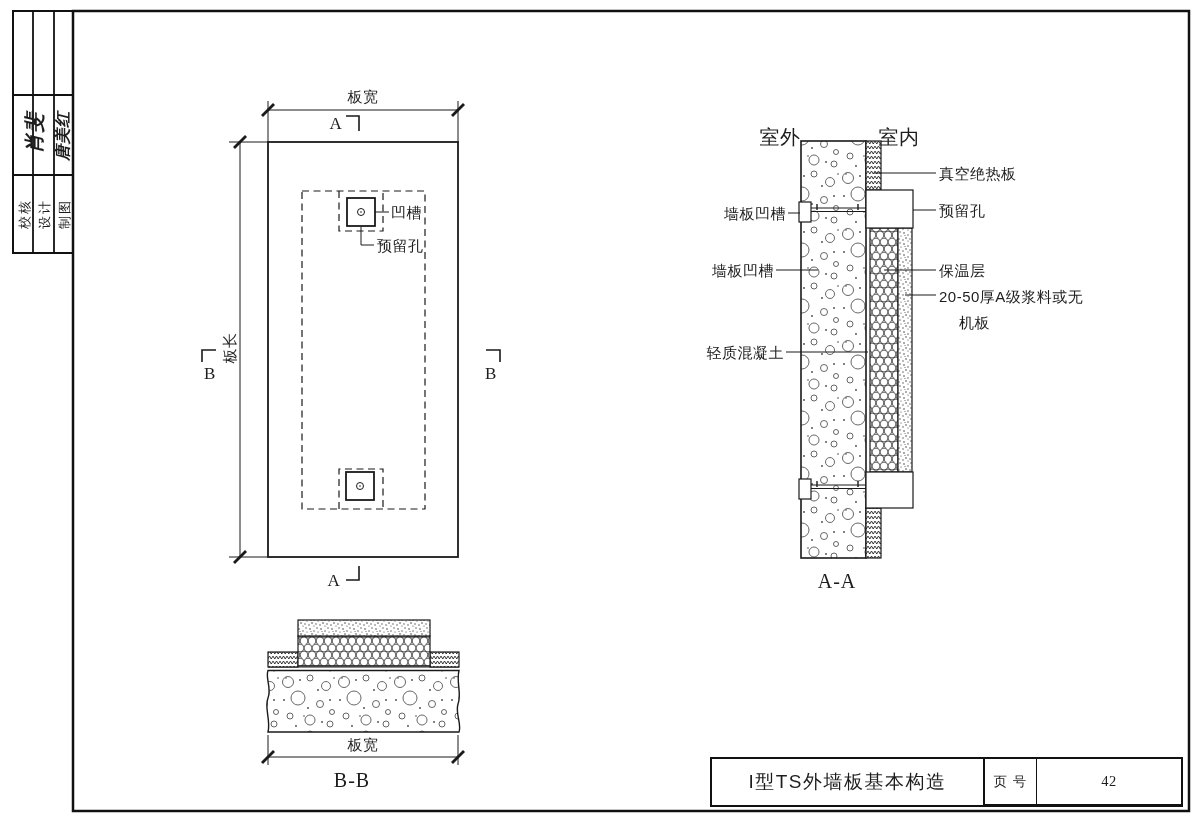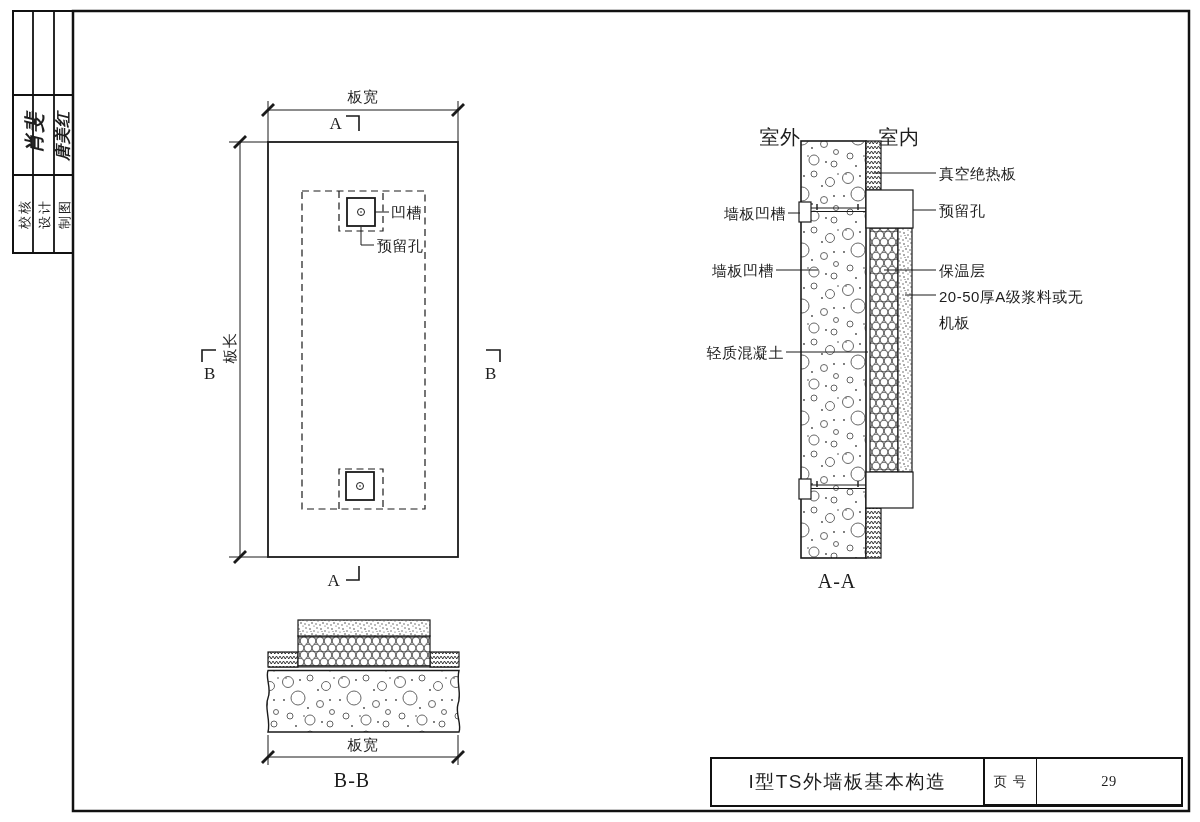--- a/index.html
+++ b/index.html
@@ -218,30 +218,30 @@
 <span class="lbl l" style="left:377px;top:245px;">预留孔</span>
 
 <span class="lbl c big" style="left:780px;top:137px;">室外</span>
 <span class="lbl c big" style="left:899px;top:137px;">室内</span>
 <span class="lbl l" style="left:939px;top:173px;">真空绝热板</span>
 <span class="lbl r" style="left:786px;top:213px;">墙板凹槽</span>
 <span class="lbl l" style="left:939px;top:210px;">预留孔</span>
 <span class="lbl r" style="left:774px;top:270px;">墙板凹槽</span>
 <span class="lbl l" style="left:939px;top:270px;">保温层</span>
 <span class="lbl l" style="left:939px;top:296px;">20-50厚A级浆料或无</span>
-<span class="lbl l" style="left:939px;top:322px;">机板</span>
+<span class="lbl l" style="left:959px;top:322px;">机板</span>
 <span class="lbl r" style="left:784px;top:352px;">轻质混凝土</span>
 <span class="lbl c caption" style="left:837px;top:581px;">A-A</span>
 
 <span class="lbl c" style="left:363px;top:744px;">板宽</span>
 <span class="lbl c caption" style="left:352px;top:780px;">B-B</span>
 
 <div class="tblock">
   <div class="tb-title">I型TS外墙板基本构造</div>
   <div class="tb-right">
     <div class="tb-row">
       <div class="tb-label">页 号</div>
-      <div class="tb-value">29</div>
+      <div class="tb-value">42</div>
     </div>
   </div>
 </div>
 
 </div>
 
 </body></html>

